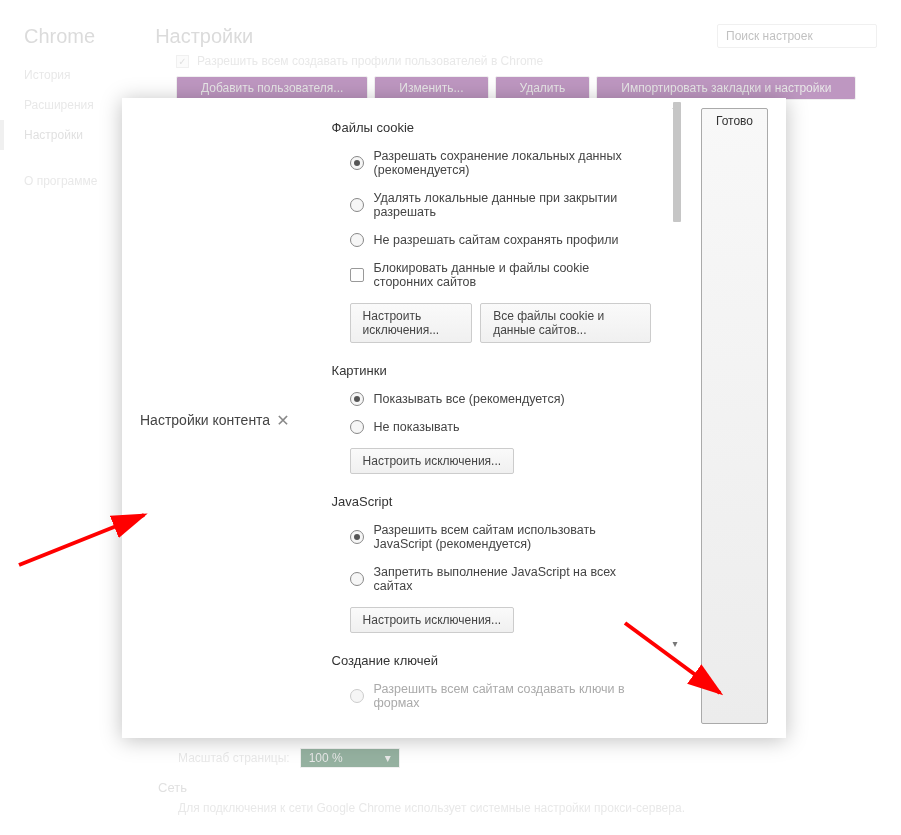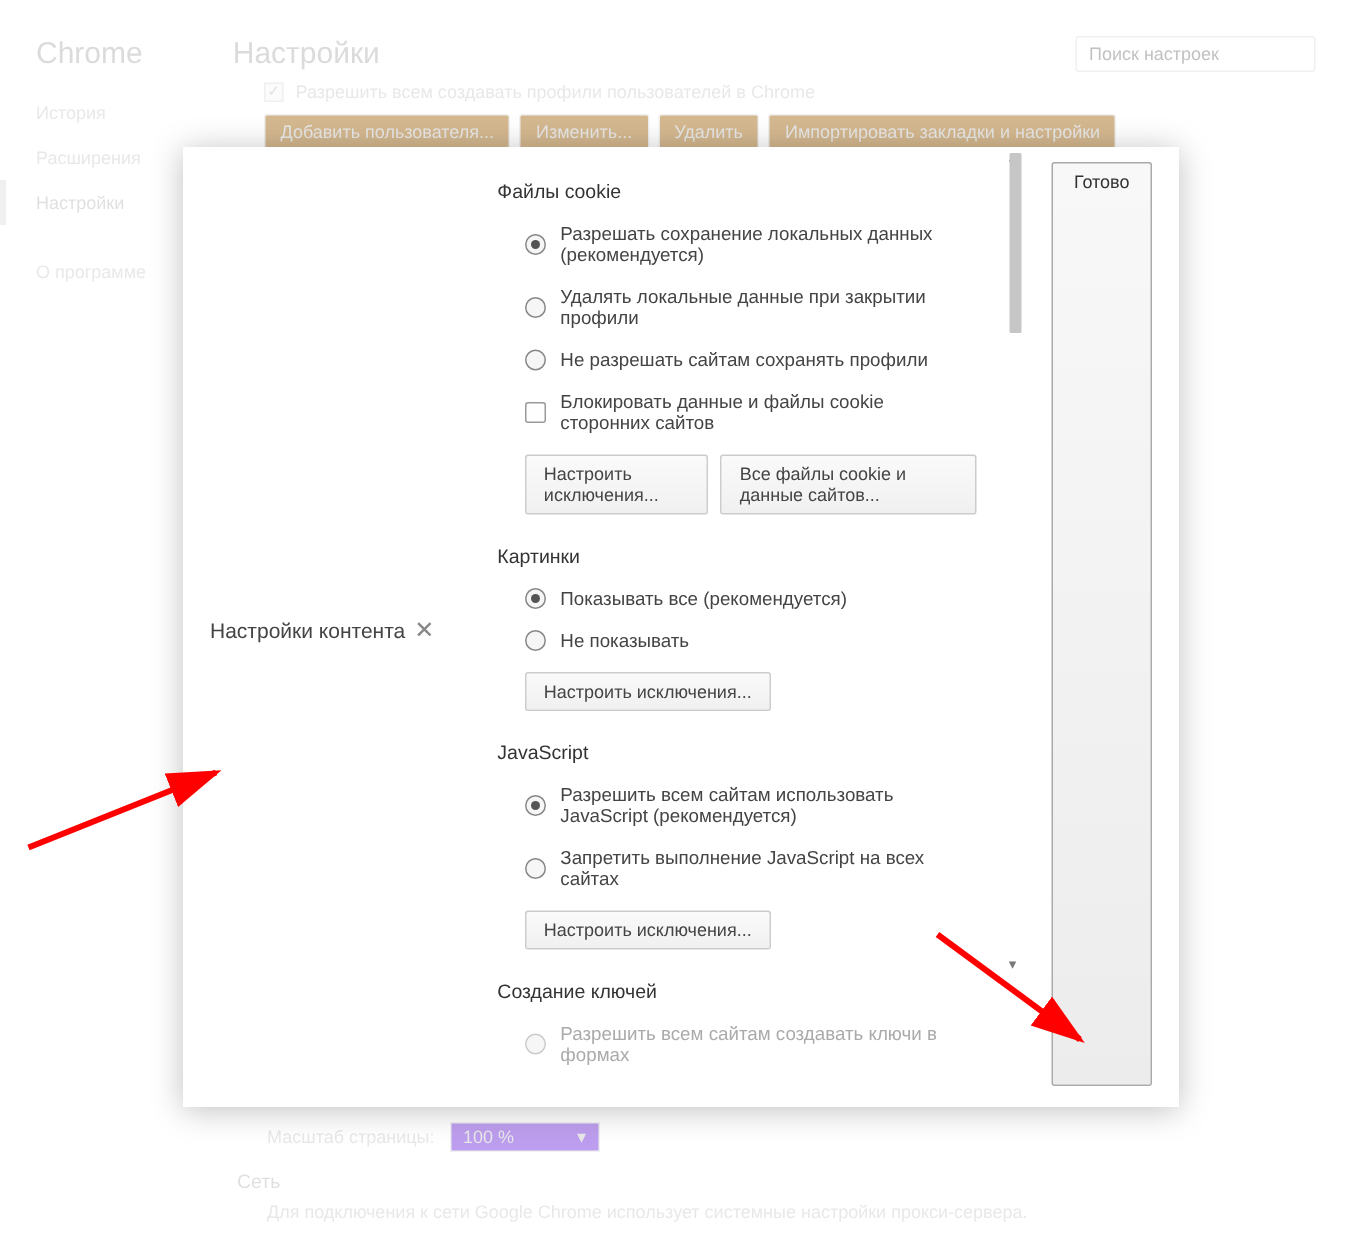--- a/index.html
+++ b/index.html
@@ -76,39 +76,39 @@
     margin-right: 8px;
     background: #f5f5f5;
     display: inline-block;
   }
   .bg-content .cb.checked::after{
     content:"✓"; font-size:10px; color:#bbb; display:block; text-align:center; line-height:11px;
   }
   .bg-btn-row { display: flex; gap: 6px; }
   .bg-btn {
     border: 1px solid #ddd;
-    background: #a16207;
+    background: #701a75;
     color: #ccc;
-    padding: 4px 10px;
+    padding: 4px 24px;
     font-size: 12px;
     border-radius: 2px;
   }
 
   .bg-bottom {
     position: absolute;
     bottom: 20px;
     left: 158px;
     right: 24px;
     color: #ccc;
     font-size: 12px;
   }
   .bg-bottom .row { display:flex; align-items:center; margin-bottom:10px;}
   .bg-bottom .select-fake {
     display:inline-flex; align-items:center; justify-content:space-between;
-    border:1px solid #ddd; background:#6d28d9; padding:2px 8px; width:100px; margin-left:10px;
+    border:1px solid #ddd; background:#14532d; padding:2px 8px; width:100px; margin-left:10px;
   }
   .bg-bottom .section-h { color:#bbb; margin:12px 0 6px 0; font-size:13px;}
   .bg-bottom .indent { margin-left: 20px; }
 
   
   .overlay-dim {
     position: absolute;
     inset: 0;
     background: rgba(255,255,255,0.55);
     pointer-events: none;
@@ -309,21 +309,21 @@
   <div class="modal-body">
 
     <div class="section">
       <div class="section-title">Файлы cookie</div>
       <div class="opt">
         <span class="radio selected"></span>
         <span>Разрешать сохранение локальных данных (рекомендуется)</span>
       </div>
       <div class="opt">
         <span class="radio"></span>
-        <span>Удалять локальные данные при закрытии профили</span>
+        <span>Удалять локальные данные при закрытии разрешать</span>
       </div>
       <div class="opt">
         <span class="radio"></span>
         <span>Не разрешать сайтам сохранять профили</span>
       </div>
       <div class="opt">
         <span class="chk"></span>
         <span>Блокировать данные и файлы cookie сторонних сайтов</span>
       </div>
       <div class="btn-row">

